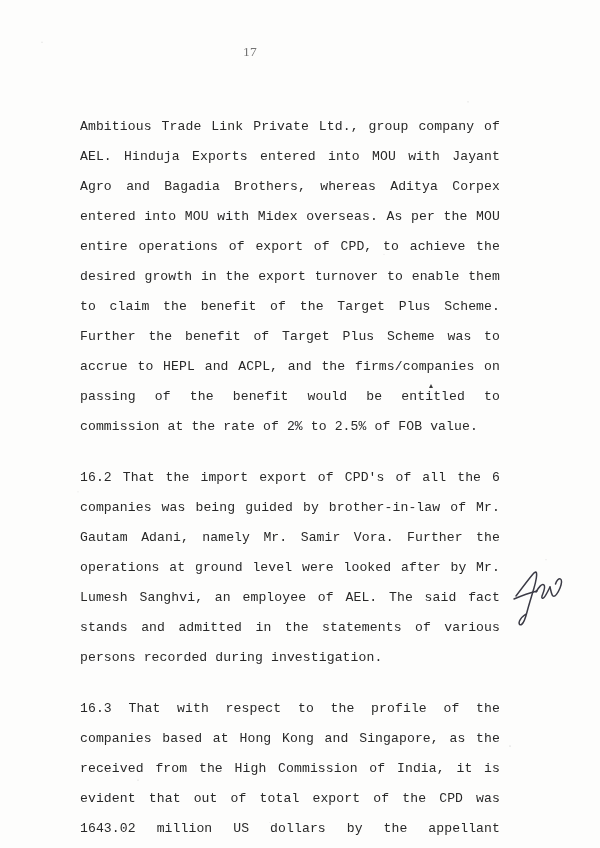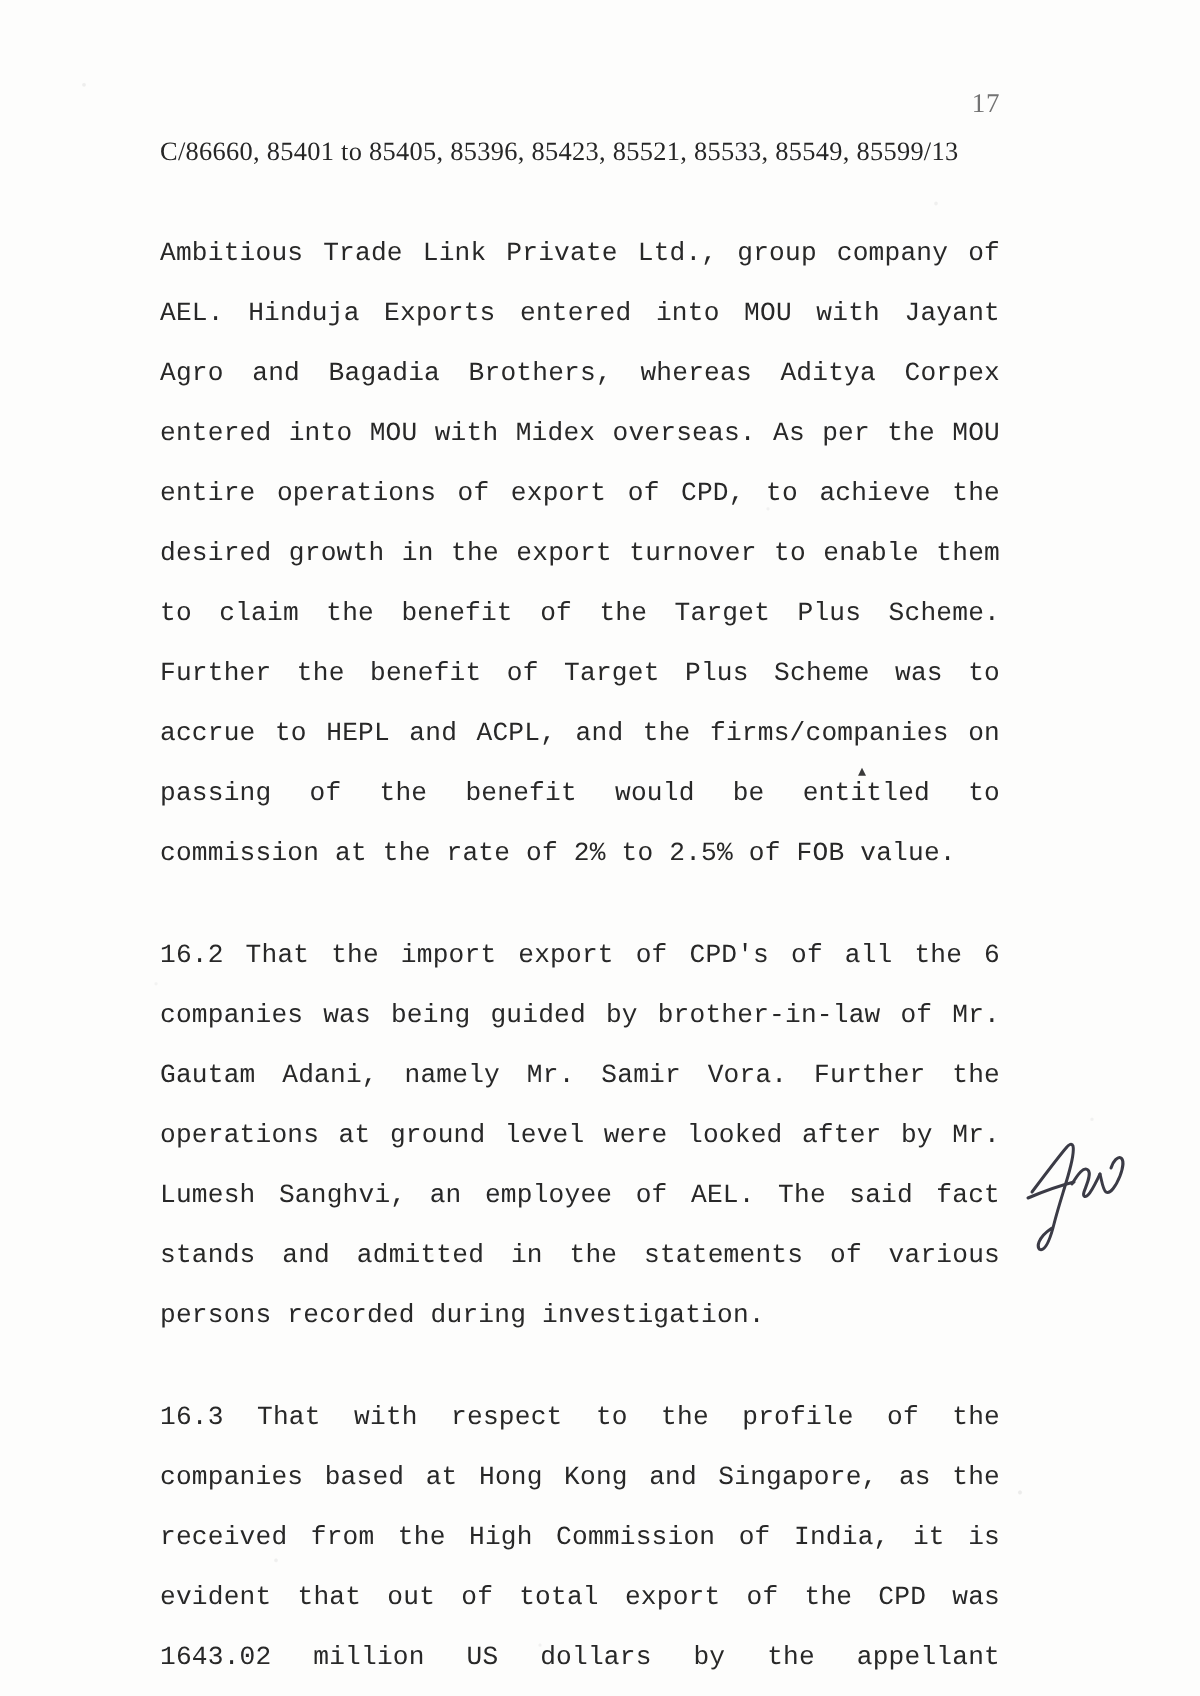--- a/index.html
+++ b/index.html
@@ -37,21 +37,21 @@
       radial-gradient(circle at 85% 88%, rgba(140,140,140,0.30) 0.7px, transparent 1.3px),
       radial-gradient(circle at 45% 97%, rgba(150,150,150,0.22) 0.5px, transparent 1.1px);
     background-repeat: no-repeat;
   }
 
   .page-number {
     position: absolute;
     top: 44px;
     left: 0;
     width: 500px;
-    text-align: right;
+    text-align: center;
     font-size: 13.5px;
     color: #737373;
     letter-spacing: 0.3px;
   }
 
   .case-header {
     position: absolute;
     top: 68px;
     left: 80px;
     width: 425px;
@@ -106,21 +106,20 @@
 </style>
 </head>
 <body>
 
 <div class="page">
 
   <div class="scan-noise"></div>
 
   <div class="page-number">17</div>
 
-  <div class="case-header">C/86660, 85401 to 85405, 85396, 85423, 85521, 85533, 85549, 85599/13</div>
 
   <div class="body-text">
 
     <p class="para gap-after">Ambitious Trade Link Private Ltd., group company of AEL.  Hinduja Exports entered into MOU with Jayant Agro and Bagadia Brothers, whereas Aditya Corpex entered into MOU with Midex overseas.  As per the MOU entire operations of export of CPD, to achieve the desired growth in the export turnover to enable them to claim the benefit of the Target Plus Scheme. Further the benefit of Target Plus Scheme was to accrue to HEPL and ACPL, and the firms/companies on passing of the benefit would be entitled to commission at the rate of 2% to 2.5% of FOB value.</p>
 
     <p class="para gap-after">16.2  That the import export of CPD's of all the 6 companies was being guided by brother-in-law of Mr. Gautam Adani, namely Mr. Samir Vora. Further the operations at ground level were looked after by Mr. Lumesh Sanghvi, an employee of AEL. The said fact stands and admitted in the statements of various persons recorded during investigation.</p>
 
     <p class="para">16.3  That with respect to the profile of the companies based at Hong Kong and Singapore, as the received from the High Commission of India, it is evident that out of total export of the CPD was 1643.02 million US dollars by the appellant companies in the year 2004–05, exports worth 1314.19 million USD was only to 8 companies out of the 45 overseas companies. Similarly during the financial year 2005-06 out of the total export of CPD worth US$ 1448.99, exports worth 1347.99 million USD was only to 7 companies. That during the year 2004-05 out of total imports worth 1304.13 million USD were effected from only 7 companies. Sinilarly is the position in the financial year 2005–06.</p>
 
   </div>

